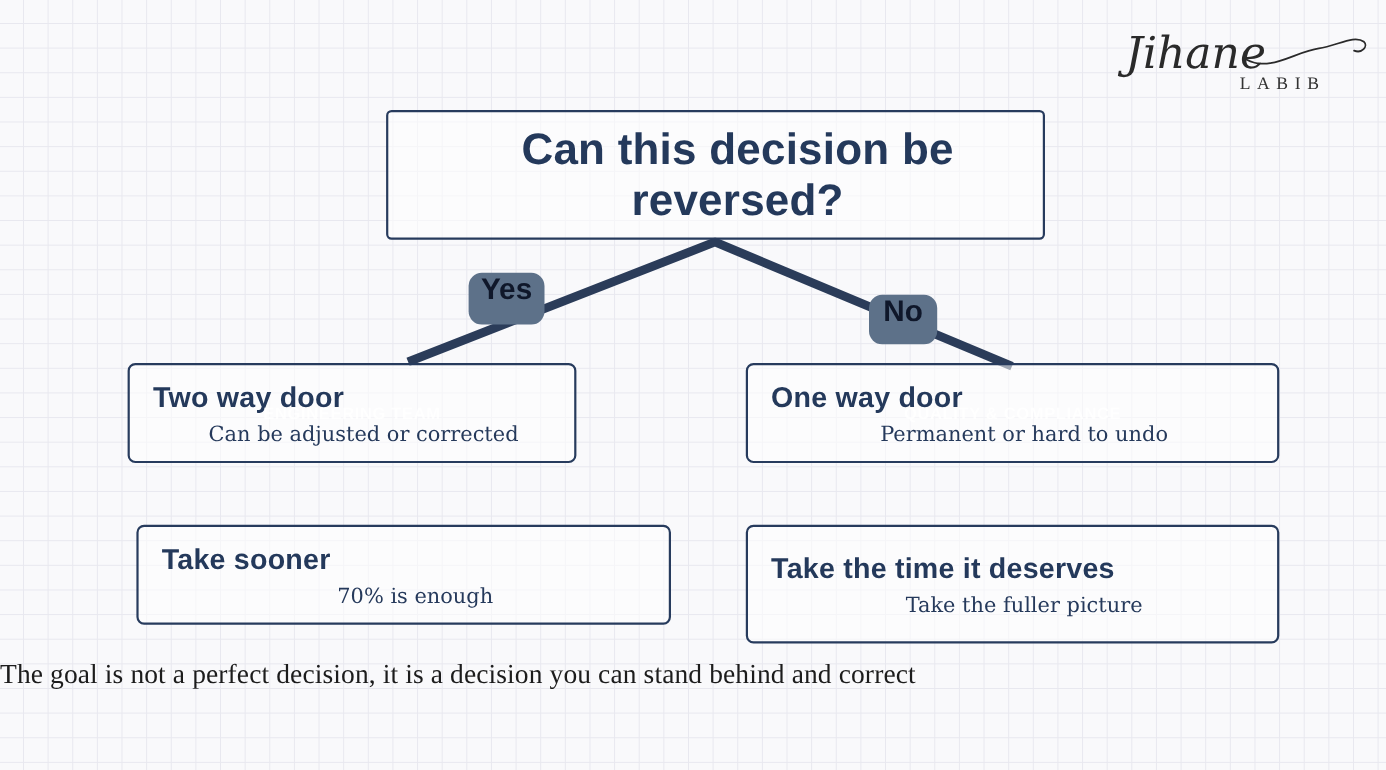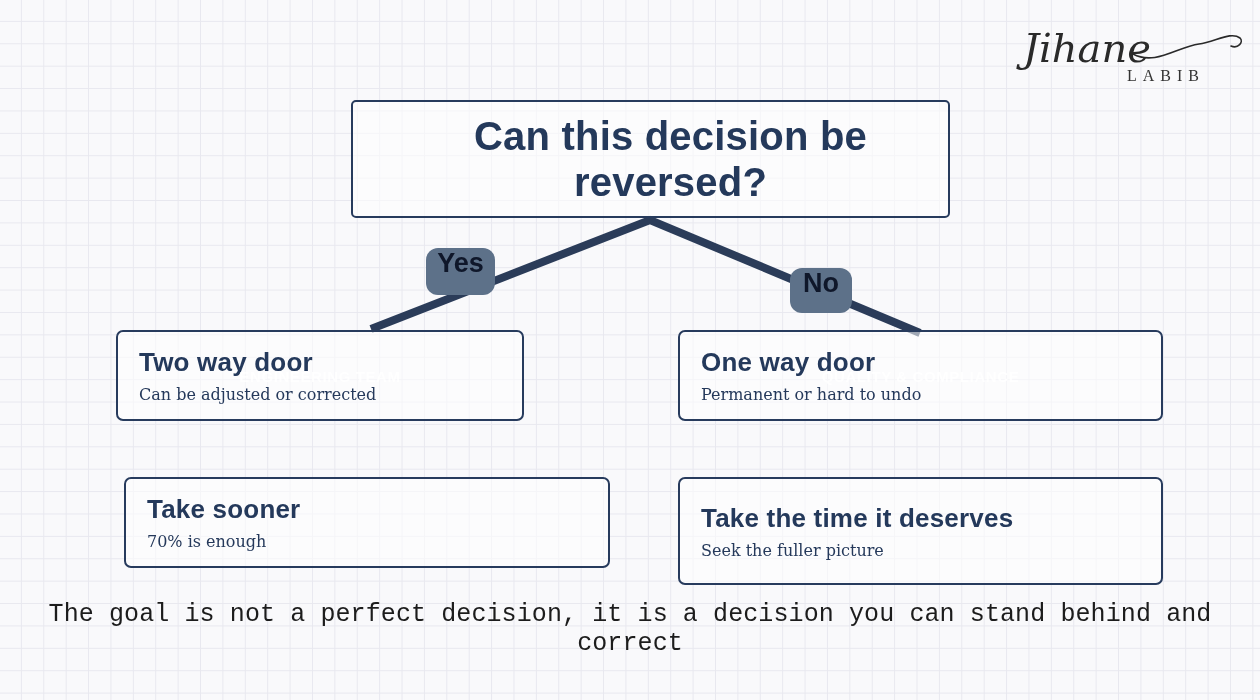--- a/index.html
+++ b/index.html
@@ -73,44 +73,44 @@
     padding-left: 21px;
   }
   .node-heading {
     font-size: 26px;
     font-weight: 800;
     color: #24395b;
     letter-spacing: 0.2px;
   }
   .node-sub {
     font-family: "DejaVu Serif", serif;
-    font-size: 16px;
+    font-size: 19px;
     color: #25395b;
+    text-align: center;
   }
   .watermark {
     position: absolute;
     left: 50%; top: 50%;
     transform: translate(-50%, -50%);
     font-size: 15px;
     font-weight: 700;
     letter-spacing: 0.6px;
     color: rgba(255,255,255,0.85);
     white-space: nowrap;
     pointer-events: none;
   }
   .pos-result-left  { left: 116px; top: 330px; width: 408px; height: 91px; }
   .pos-result-right { left: 678px; top: 330px; width: 485px; height: 91px; }
   .pos-advice-left  { left: 124px; top: 477px; width: 486px; height: 91px; }
   .pos-advice-right { left: 678px; top: 477px; width: 485px; height: 108px; }
   .footer-line {
     position: absolute;
     left: 0; top: 600px;
     width: 100%;
-    text-align: center;
-    font-family: Liberation Mono, monospace;
+    font-family: Liberation Serif, serif;
     font-size: 25px;
     color: #1c1c1c;
     letter-spacing: 0.1px;
   }
   .signature {
     position: absolute;
     left: 1005px; top: 6px;
     width: 250px; height: 85px;
   }
 </style>
@@ -146,21 +146,21 @@
     <div class="watermark">QUALITY &amp; COMPLIANCE</div>
   </div>
 
   <div class="node pos-advice-left">
     <div class="node-heading">Take sooner</div>
     <div class="node-sub">70% is enough</div>
   </div>
 
   <div class="node pos-advice-right">
     <div class="node-heading">Take the time it deserves</div>
-    <div class="node-sub">Seek the fuller picture</div>
+    <div class="node-sub">Take the fuller picture</div>
   </div>
 
   <div class="footer-line">The goal is not a perfect decision, it is a decision you can stand behind and correct</div>
 
   <svg class="signature" viewBox="0 0 250 85" aria-hidden="true">
     <text x="18" y="56" font-family="DejaVu Serif, serif" font-style="italic" font-size="40" fill="#2a2a2a">Jihane</text>
     <path d="M128,48 C150,60 172,41 194,38 C210,36 226,25 235,32 C239,36 233,43 226,40" fill="none" stroke="#2a2a2a" stroke-width="1.6" stroke-linecap="round"></path>
     <text x="122" y="75" font-family="Liberation Serif, serif" font-size="16" letter-spacing="6" fill="#333333">LABIB</text>
   </svg>
 

